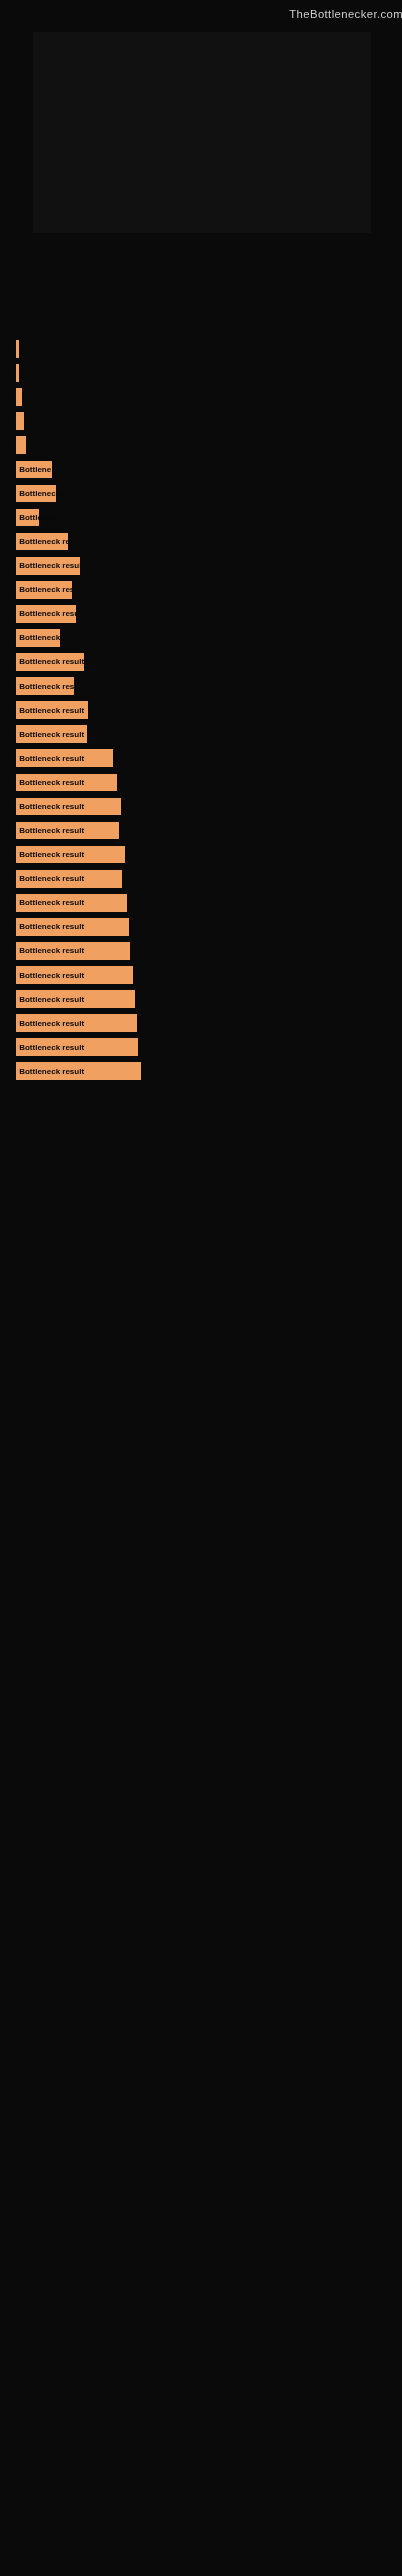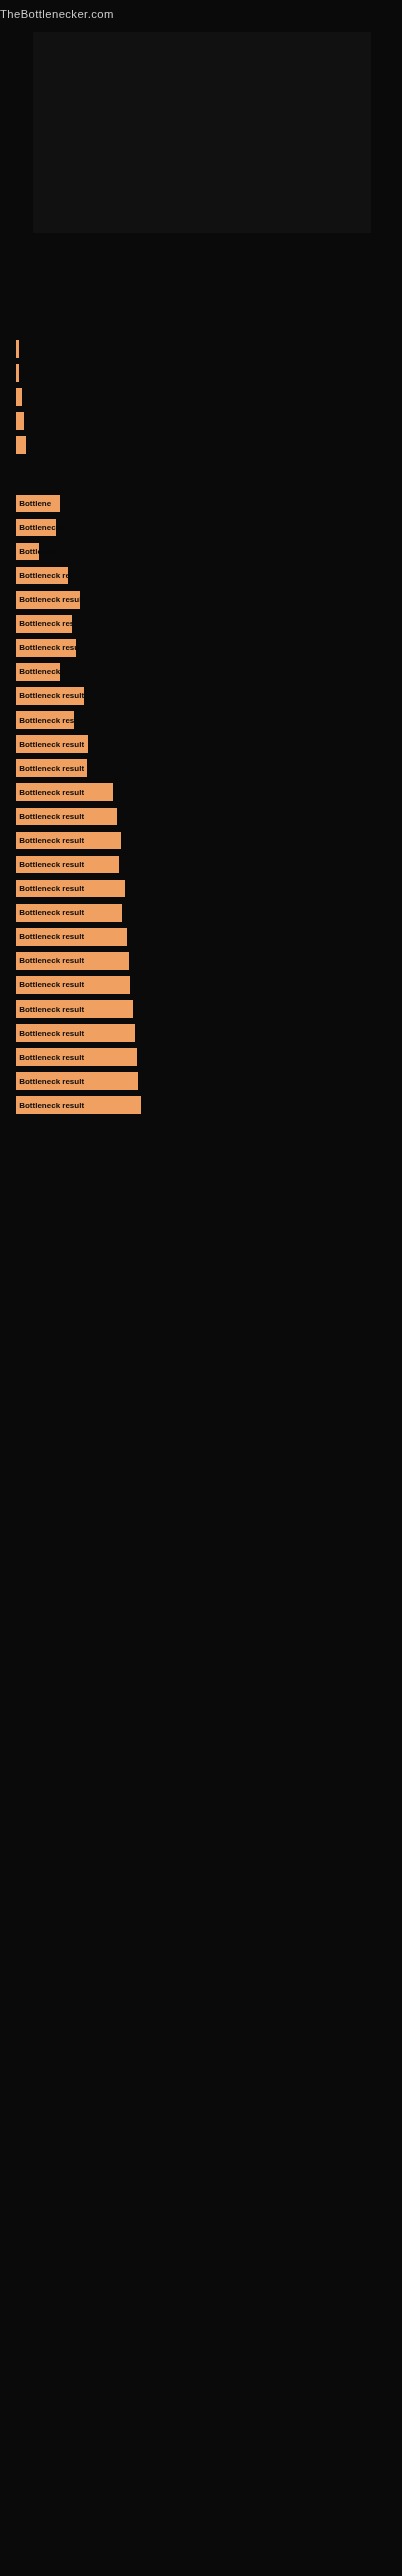--- a/index.html
+++ b/index.html
@@ -10,21 +10,21 @@
     body {
       background-color: #0a0a0a;
       width: 403px;
       min-height: 2576px;
       font-family: Arial, sans-serif;
       position: relative;
     }
     .site-title {
       color: #cccccc;
       font-size: 11.3px;
-      text-align: left;
+      text-align: right;
       padding: 8px 0 4px 0;
       letter-spacing: 0.4px;
     }
     .chart-area {
       width: 370px;
       height: 225px;
       margin: 8px auto 16px auto;
       background-color: #0a0a0a;
       position: relative;
     }
@@ -99,21 +99,21 @@
       <div class="bar-row">
         <div class="bar-fill" style="width: 6.4px;"></div>
       </div>
       <div class="bar-row">
         <div class="bar-fill" style="width: 8px;"></div>
       </div>
       <div class="bar-row">
         <div class="bar-fill" style="width: 9.7px;"></div>
       </div>
       <div class="bar-row">
-        <div class="bar-fill" style="width: 44px; margin-top: 34px;">
+        <div class="bar-fill" style="width: 36px;">
           <span class="bar-label" style="color: rgb(10, 10, 10); font-size: 8px; font-weight: bold;">Bottlene</span>
         </div>
       </div>
       <div class="bar-row">
         <div class="bar-fill" style="width: 40px;">
           <span class="bar-label" style="color: rgb(10, 10, 10); font-size: 8px; font-weight: bold;">Bottleneck r</span>
         </div>
       </div>
       <div class="bar-row">
         <div class="bar-fill" style="width: 23px;">

